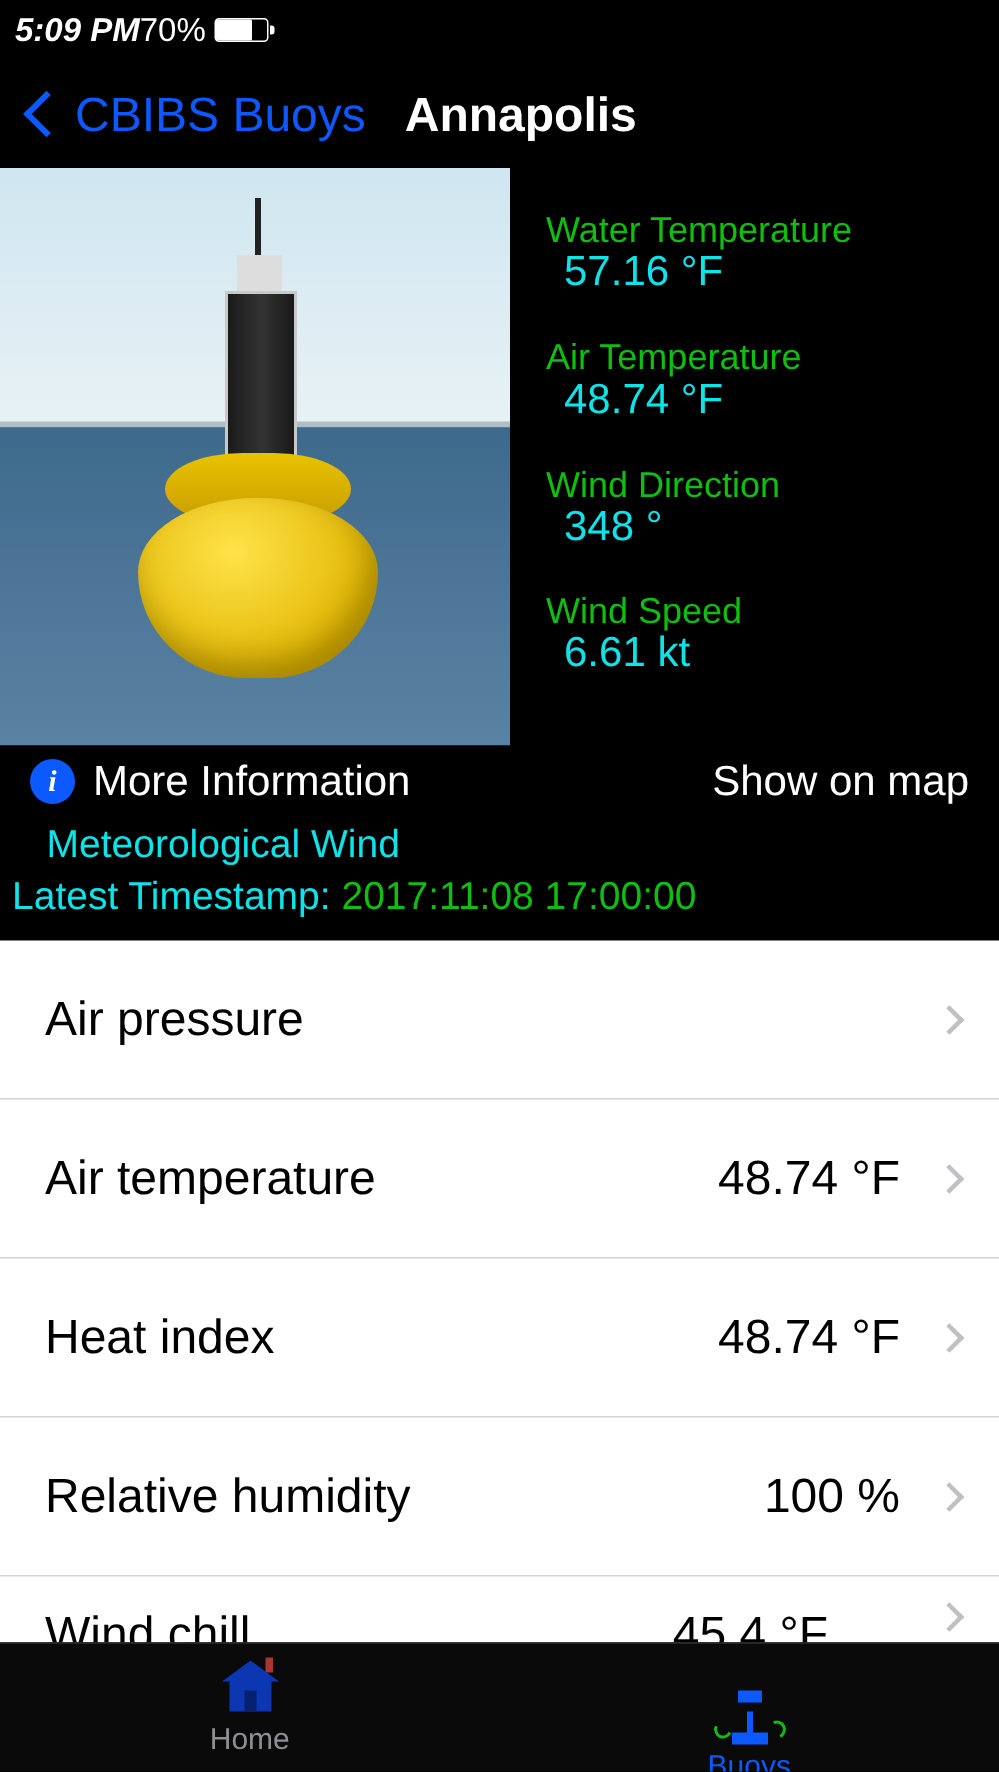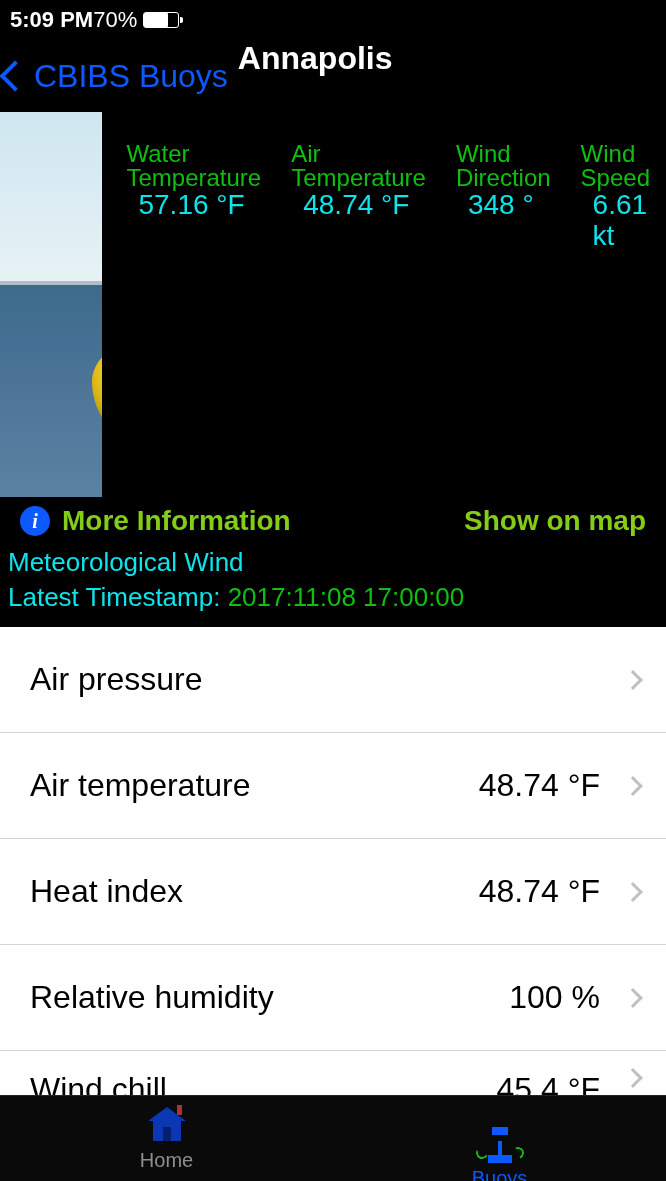--- a/index.html
+++ b/index.html
@@ -19,21 +19,21 @@
     align-items: center;
     padding: 0 10px;
     font-size: 22px;
     font-weight: 500;
   }
   .status-left { display: flex; align-items: center; gap: 6px; flex: 1; }
   .dots { display: flex; gap: 4px; }
   .dot { width: 10px; height: 10px; border-radius: 50%; background: #fff; }
   .dot.hollow { background: transparent; border: 1.5px solid #fff; width: 7px; height: 7px; }
   .carrier { font-size: 22px; margin-left: 4px; }
-  .status-center { flex: 0 0 auto; font-weight: 600; }
+  .status-center { flex: 0 0 auto; font-weight: 600; font-style: italic; }
   .status-right { flex: 1; display: flex; align-items: center; gap: 6px; }
   .battery {
     width: 36px; height: 16px;
     border: 1.5px solid #fff;
     border-radius: 3px;
     position: relative;
   }
   .battery::after {
     content: "";
     position: absolute;
@@ -41,22 +41,23 @@
     width: 3px; height: 6px;
     background: #fff;
     border-radius: 0 2px 2px 0;
   }
   .battery-fill { height: 100%; width: 70%; background: #fff; border-radius: 1px; }
 
   
   .nav-bar {
     height: 72px;
     display: flex;
-    padding: 0 4px;
-    gap: 0;
+    align-items: center;
+    padding: 0 20px;
+    gap: 16px;
   }
   .back-chevron {
     width: 22px; height: 22px;
     border-left: 4px solid #0b59ff;
     border-bottom: 4px solid #0b59ff;
     transform: rotate(45deg);
     margin-right: 2px;
   }
   .back-text { color: #0b59ff; font-size: 32px; font-weight: 400; }
   .nav-title { color: #fff; font-size: 32px; font-weight: 600; margin-left: 10px; }
@@ -106,21 +107,21 @@
     position: absolute;
     left: 170px; top: 20px;
     width: 4px; height: 42px;
     background: #222;
   }
 
   .stats {
     flex: 1;
     padding: 30px 16px 0 24px;
     display: flex;
-    flex-direction: row;
+    flex-direction: column;
     gap: 30px;
   }
   .stat-label { color: #0fbf10; font-size: 24px; line-height: 1; }
   .stat-value { color: #0de3e8; font-size: 28px; line-height: 1.1; padding-left: 12px; }
 
   
   .link-row {
     display: flex;
     align-items: center;
     padding: 8px 20px 4px 20px;
@@ -128,25 +129,25 @@
   }
   .info-badge {
     width: 30px; height: 30px;
     border-radius: 50%;
     background: #0b59ff;
     margin-right: 12px;
     display: flex; align-items: center; justify-content: center;
     color: #fff; font-weight: 700; font-size: 20px; font-style: italic;
     font-family: Georgia, serif;
   }
-  .link { color: #84cc16; font-weight: bold; }
+  .link { color: #ffffff; }
   .link-row .spacer { flex: 1; }
   
   
-  .meta1 { color: #0de3e8; font-size: 26px; padding: 6px 12px 2px 8px; }
+  .meta1 { color: #0de3e8; font-size: 26px; padding: 6px 12px 2px 8px; margin-left: 23px; }
   .meta2 { font-size: 26px; padding: 2px 12px 14px 8px; }
   .meta2 .lbl { color: #0de3e8; }
   .meta2 .val { color: #0fbf10; }
 
   
   .list {
     background: #fff;
     color: #000;
     flex: 1;
     overflow: hidden;
@@ -160,21 +161,21 @@
     font-size: 32px;
   }
   .row .label { flex: 1; font-weight: 400; }
   .row .value { color: #000; padding-right: 26px; }
   .row .chevron {
     width: 14px; height: 14px;
     border-right: 3px solid #c0c0c4;
     border-top: 3px solid #c0c0c4;
     transform: rotate(45deg);
   }
-  .row.partial { height: 60px; border-bottom: none; overflow: hidden; align-items: flex-start; padding-top: 20px;}
+  .row.partial { height: 60px; border-bottom: none; overflow: hidden; align-items: flex-start; padding-top: 20px; gap: 48px;}
 
   
   .tab-bar {
     height: 86px;
     background: #0a0a0a;
     display: flex;
     border-top: 1px solid #252525;
   }
   .tab {
     flex: 1;

